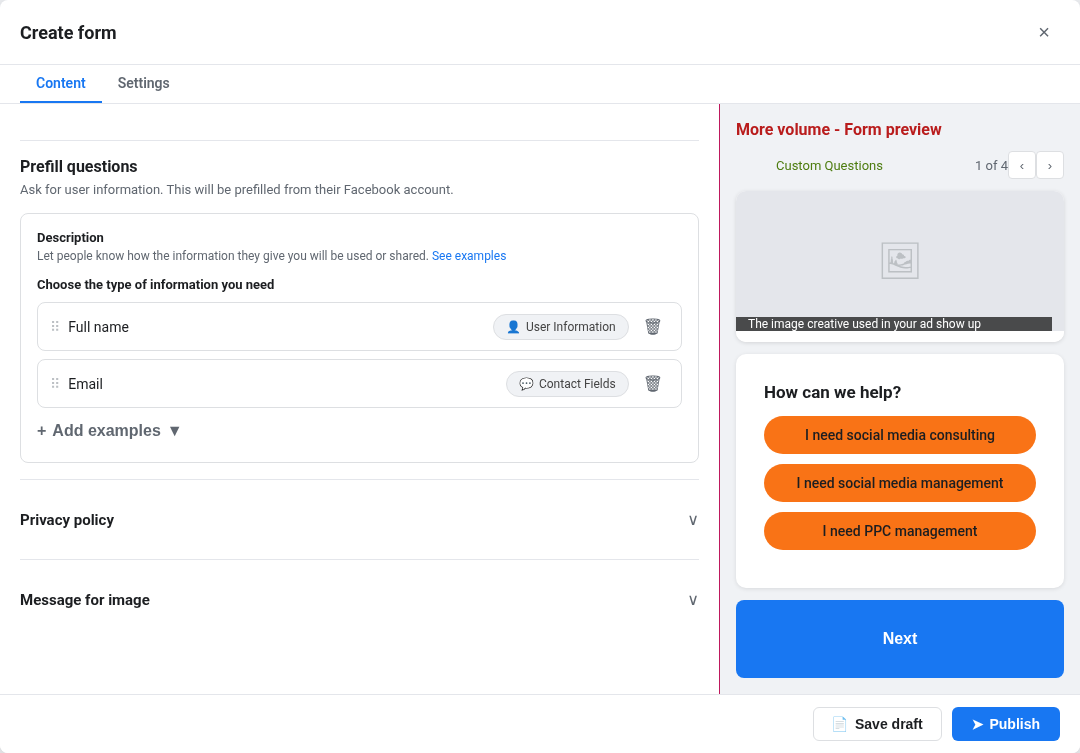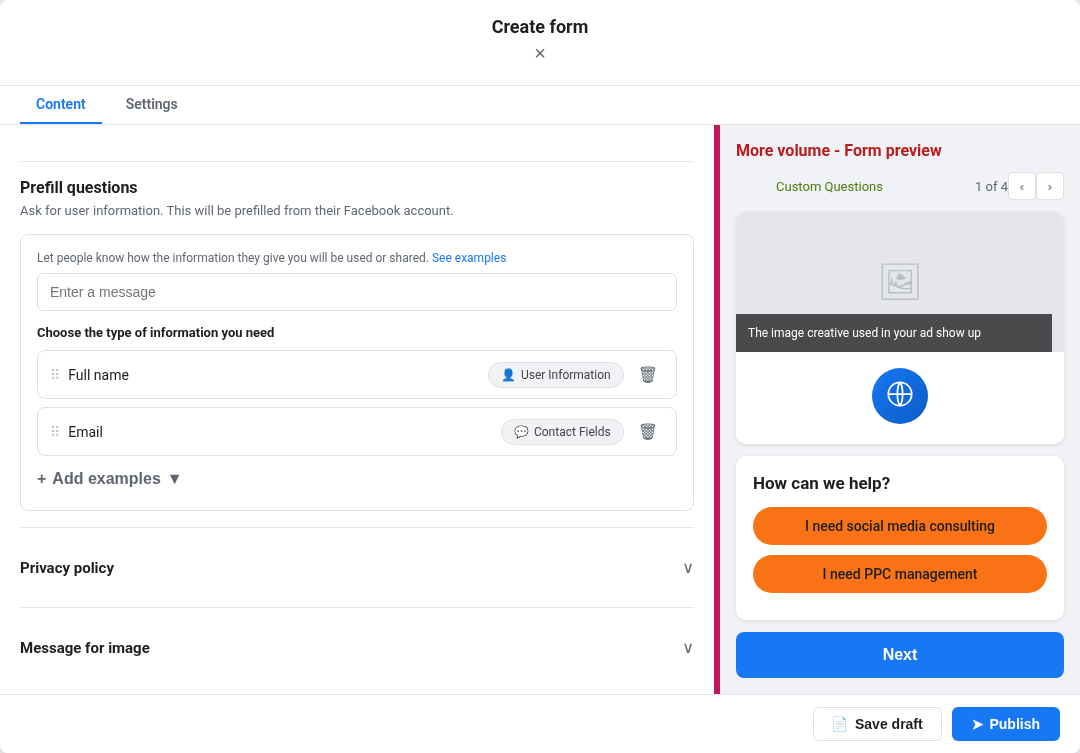--- a/index.html
+++ b/index.html
@@ -1,25 +1,25 @@
 <!DOCTYPE html>
 <html><head>
   <meta charset="utf-8">
   <style>
     * { box-sizing: border-box; margin: 0; padding: 0; }
     body { font-family: -apple-system, BlinkMacSystemFont, 'Segoe UI', Roboto, sans-serif; background: #f0f2f5; display: flex; align-items: center; justify-content: center; min-height: 100vh; }
     .modal { background: #fff; width: 1080px; height: 753px; border-radius: 8px; box-shadow: 0 4px 24px rgba(0,0,0,0.2); display: flex; flex-direction: column; overflow: hidden; }
-    .modal-header { display: flex; align-items: center; justify-content: space-between; padding: 16px 20px; border-bottom: 1px solid #e4e6eb; flex-direction: column; }
+    .modal-header { display: flex; align-items: center; justify-content: space-between; padding: 16px 20px; border-bottom: 1px solid #e4e6eb; }
     .modal-title { font-size: 18px; font-weight: 700; color: #1c1e21; }
     .close-btn { background: none; border: none; cursor: pointer; font-size: 20px; color: #606770; width: 32px; height: 32px; display: flex; align-items: center; justify-content: center; border-radius: 50%; }
-    .tabs { display: flex; gap: 8px; padding: 0 20px; border-bottom: 1px solid #e4e6eb; }
+    .tabs { display: flex; gap: 0; padding: 0 20px; border-bottom: 1px solid #e4e6eb; }
     .tab { padding: 10px 16px; font-size: 14px; font-weight: 600; cursor: pointer; border-bottom: 2px solid transparent; color: #606770; }
     .tab.active { color: #1877f2; border-bottom-color: #1877f2; }
     .modal-body { display: flex; flex: 1; overflow: hidden; }
-    .left-panel { flex: 1; overflow-y: auto; padding: 20px; border-right: 6px solid #be185d; }
+    .left-panel { flex: 1; overflow-y: auto; padding: 20px; border-right: 1px solid #be185d; }
     .section-divider { border: none; border-top: 1px solid #e4e6eb; margin: 16px 0; }
     .section-title { font-size: 16px; font-weight: 700; color: #1c1e21; margin-bottom: 6px; }
     .section-subtitle { font-size: 13px; color: #606770; margin-bottom: 16px; }
     .form-card { background: #fff; border: 1px solid #dddfe2; border-radius: 8px; padding: 16px; margin-bottom: 16px; }
     .form-label { font-size: 13px; font-weight: 700; color: #1c1e21; margin-bottom: 4px; display: block; }
     .form-hint { font-size: 12px; color: #606770; margin-bottom: 8px; }
     .form-hint a { color: #1877f2; text-decoration: none; }
     .form-input { width: 100%; border: 1px solid #dddfe2; border-radius: 6px; padding: 10px 12px; font-size: 14px; color: #1c1e21; outline: none; }
     .choose-label { font-size: 13px; font-weight: 700; color: #1c1e21; margin: 14px 0 10px; }
     .field-row { display: flex; align-items: center; gap: 8px; padding: 10px 12px; border: 1px solid #dddfe2; border-radius: 8px; margin-bottom: 8px; background: #fff; }
@@ -37,28 +37,28 @@
     
     .right-panel { width: 360px; background: #f0f2f5; display: flex; flex-direction: column; padding: 16px; gap: 12px; }
     .preview-header { display: flex; align-items: center; justify-content: space-between; }
     .preview-title { font-size: 16px; font-weight: 700; color: #b91c1c; }
     .preview-nav { display: flex; align-items: center; gap: 8px; }
     .preview-counter { font-size: 13px; color: #4d7c0f; margin-left: 40px; }
     .nav-btn { background: #fff; border: 1px solid #dddfe2; border-radius: 4px; width: 28px; height: 28px; cursor: pointer; display: flex; align-items: center; justify-content: center; font-size: 13px; color: #606770; }
     .preview-card { background: #fff; border-radius: 10px; overflow: hidden; box-shadow: 0 1px 4px rgba(0,0,0,0.12); }
     .preview-image-area { background: #e4e6eb; height: 140px; display: flex; align-items: center; justify-content: center; position: relative; }
     .image-placeholder-icon { font-size: 36px; color: #bcc0c4; }
-    .image-overlay { position: absolute; bottom: 0; left: 0; right: 12px; background: rgba(30,30,30,0.78); color: #fff; font-size: 12px; padding: 12px 12px; }
+    .image-overlay { position: absolute; bottom: 0; left: 0; right: 12px; background: rgba(30,30,30,0.78); color: #fff; font-size: 12px; padding: 0 12px; }
     .preview-brand { display: flex; flex-direction: column; align-items: center; padding: 16px; background: #fff; }
     .brand-logo { width: 56px; height: 56px; border-radius: 50%; background: linear-gradient(135deg, #1877f2, #0a5cc7); display: flex; align-items: center; justify-content: center; margin-bottom: 8px; }
     .brand-logo-inner { color: #fff; font-size: 22px; }
-    .preview-questions { background: #fff; border-radius: 10px; padding: 17px; box-shadow: 0 1px 4px rgba(0,0,0,0.10); }
+    .preview-questions { background: #fff; border-radius: 10px; padding: 28px; box-shadow: 0 1px 4px rgba(0,0,0,0.10); }
     .questions-title { font-size: 17px; font-weight: 700; color: #1c1e21; margin-bottom: 14px; }
     .question-option { background: #f97316; border-radius: 24px; padding: 11px 16px; font-size: 14px; color: #1c1e21; font-weight: 500; margin-bottom: 10px; text-align: center; cursor: pointer; }
-    .next-btn { background: #1877f2; color: #fff; border: none; border-radius: 8px; padding: 14px; font-size: 16px; font-weight: 700; cursor: pointer; width: 100%; }
+    .next-btn { background: #1877f2; color: #fff; border: none; border-radius: 8px; padding: 30px; font-size: 16px; font-weight: 700; cursor: pointer; width: 100%; }
     
     .modal-footer { display: flex; align-items: center; justify-content: flex-end; gap: 10px; padding: 12px 20px; border-top: 1px solid #e4e6eb; background: #fff; }
     .save-draft-btn { background: #fff; border: 1px solid #dddfe2; border-radius: 6px; padding: 8px 18px; font-size: 14px; font-weight: 600; cursor: pointer; display: flex; align-items: center; gap: 6px; color: #1c1e21; }
     .publish-btn { background: #1877f2; color: #fff; border: none; border-radius: 6px; padding: 9px 20px; font-size: 14px; font-weight: 700; cursor: pointer; display: flex; align-items: center; gap: 6px; }
     .send-icon { font-size: 14px; }
   </style>
 </head>
 <body>
 
 <div class="modal">
@@ -75,25 +75,25 @@
 
   <div class="modal-body">
 
     <div class="left-panel">
       <hr class="section-divider">
 
       <div class="section-title">Prefill questions</div>
       <div class="section-subtitle">Ask for user information. This will be prefilled from their Facebook account.</div>
 
       <div class="form-card">
+        <label class="form-label">Description</label>
         <div class="form-hint">
           <span>Let people know how the information they give you will be used or shared.</span>
           <a href="#">See examples</a>
         </div>
-        <input class="form-input" type="text" placeholder="Enter a message" style="">
 
         <div class="choose-label">Choose the type of information you need</div>
 
         
         <div class="field-row">
           <span class="drag-handle">⠿</span>
           <span class="field-name">Full name</span>
           <div class="field-badge">
             <span class="field-badge-icon">👤</span>
             <span>User Information</span>
@@ -162,20 +162,21 @@
               </svg>
             </span>
           </div>
 
         </div>
       </div>
 
       <div class="preview-questions">
         <div class="questions-title">How can we help?</div>
         <div class="question-option">I need social media consulting</div>
+        <div class="question-option">I need social media management</div>
         <div class="question-option">I need PPC management</div>
       </div>
 
       <button class="next-btn">Next</button>
     </div>
   </div>
 
   <div class="modal-footer">
     <button class="save-draft-btn">
       <span>📄</span>

